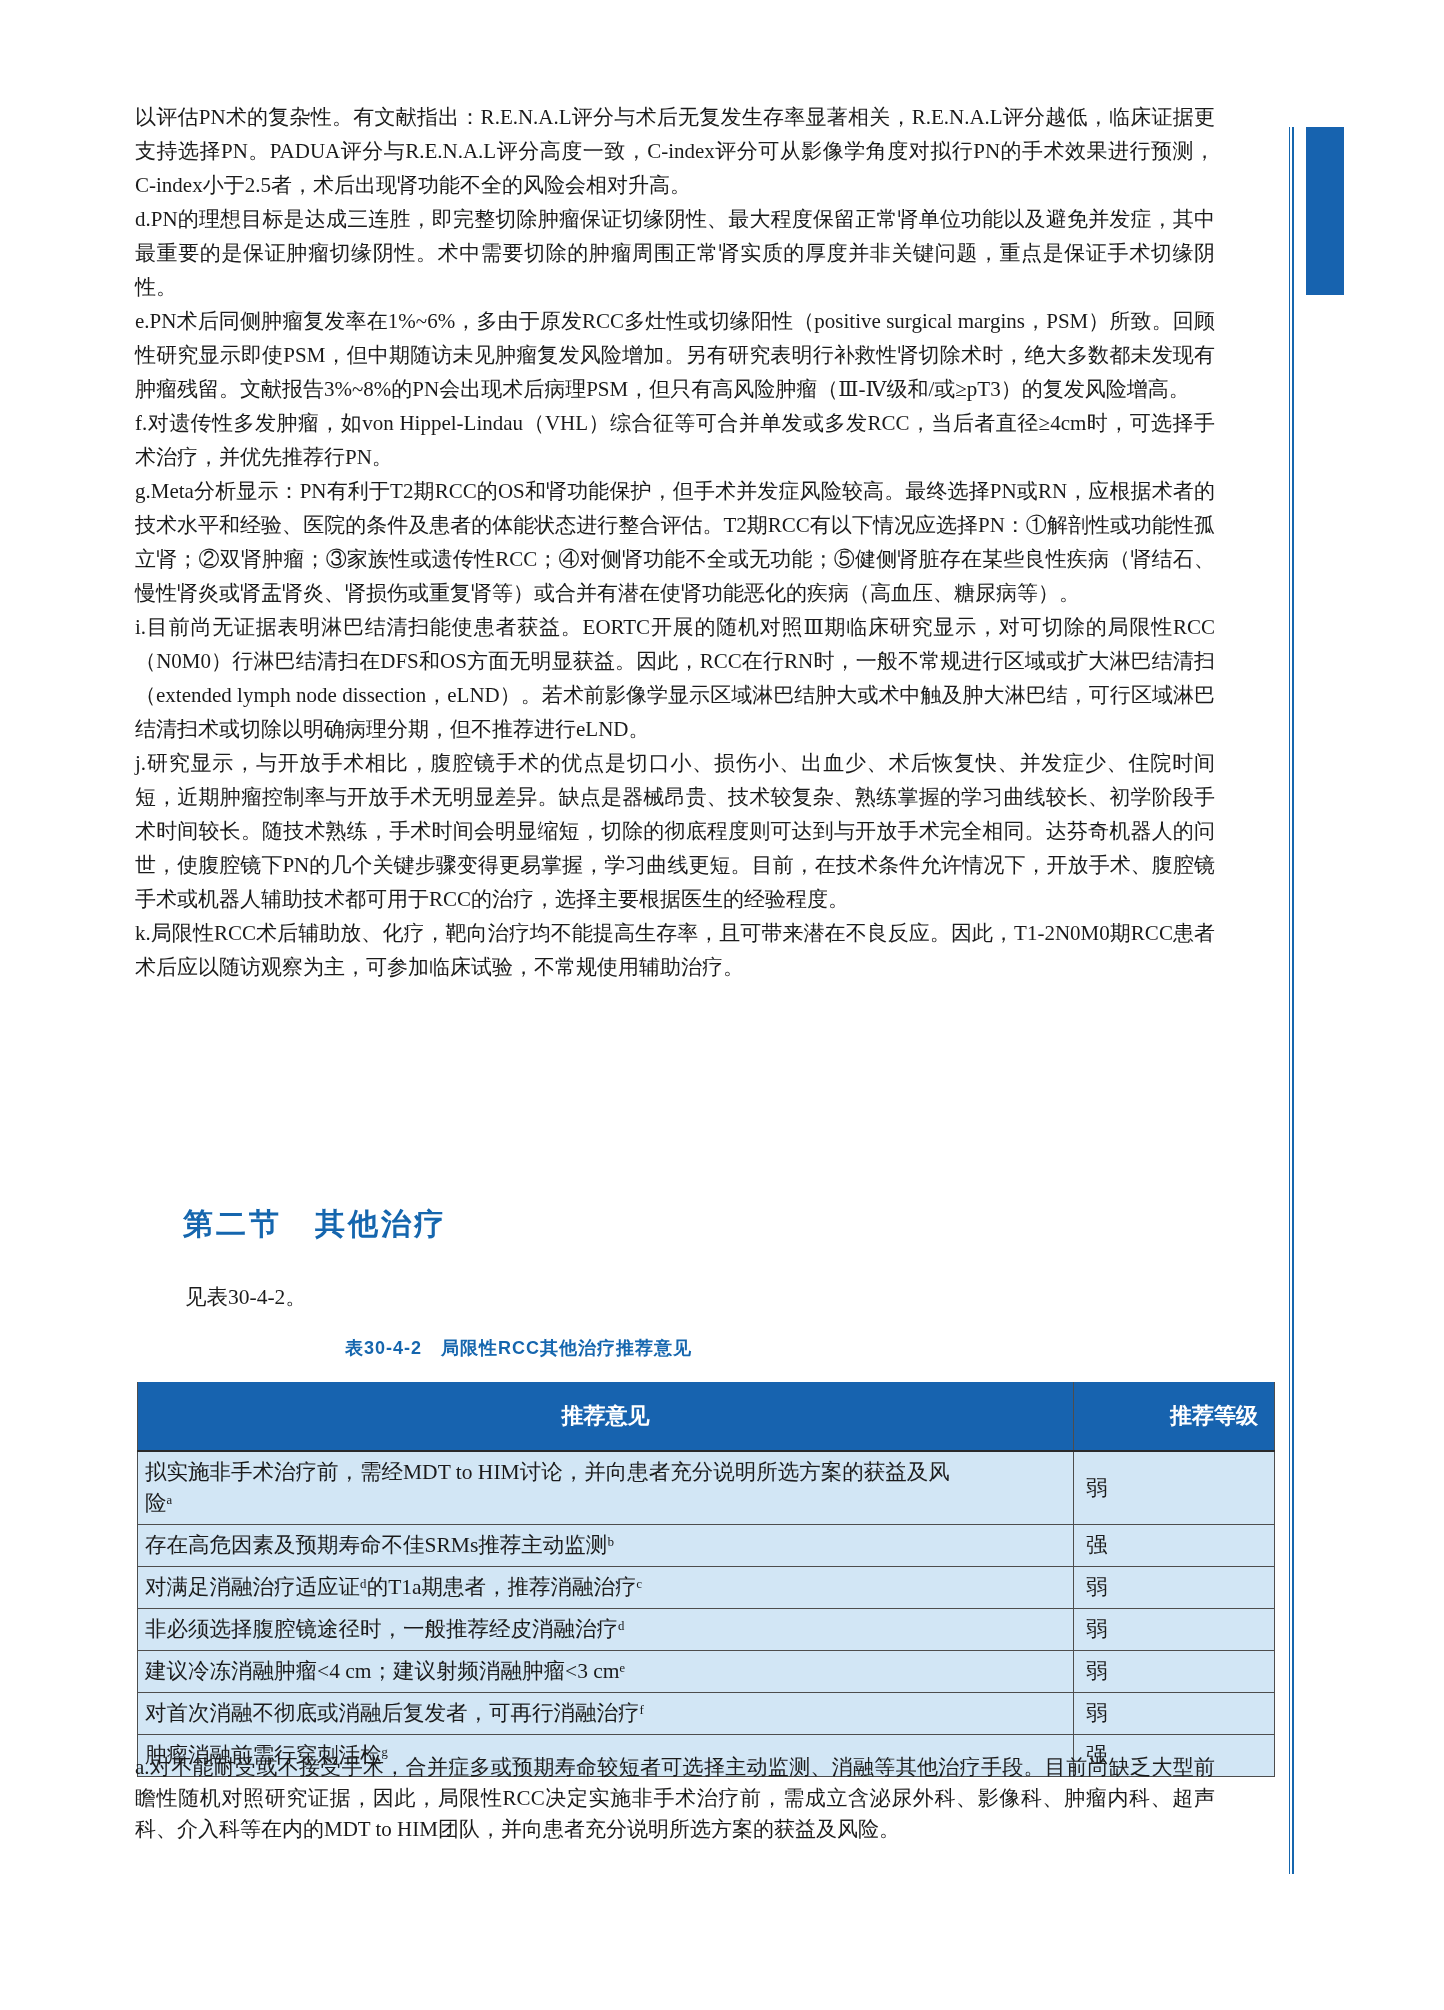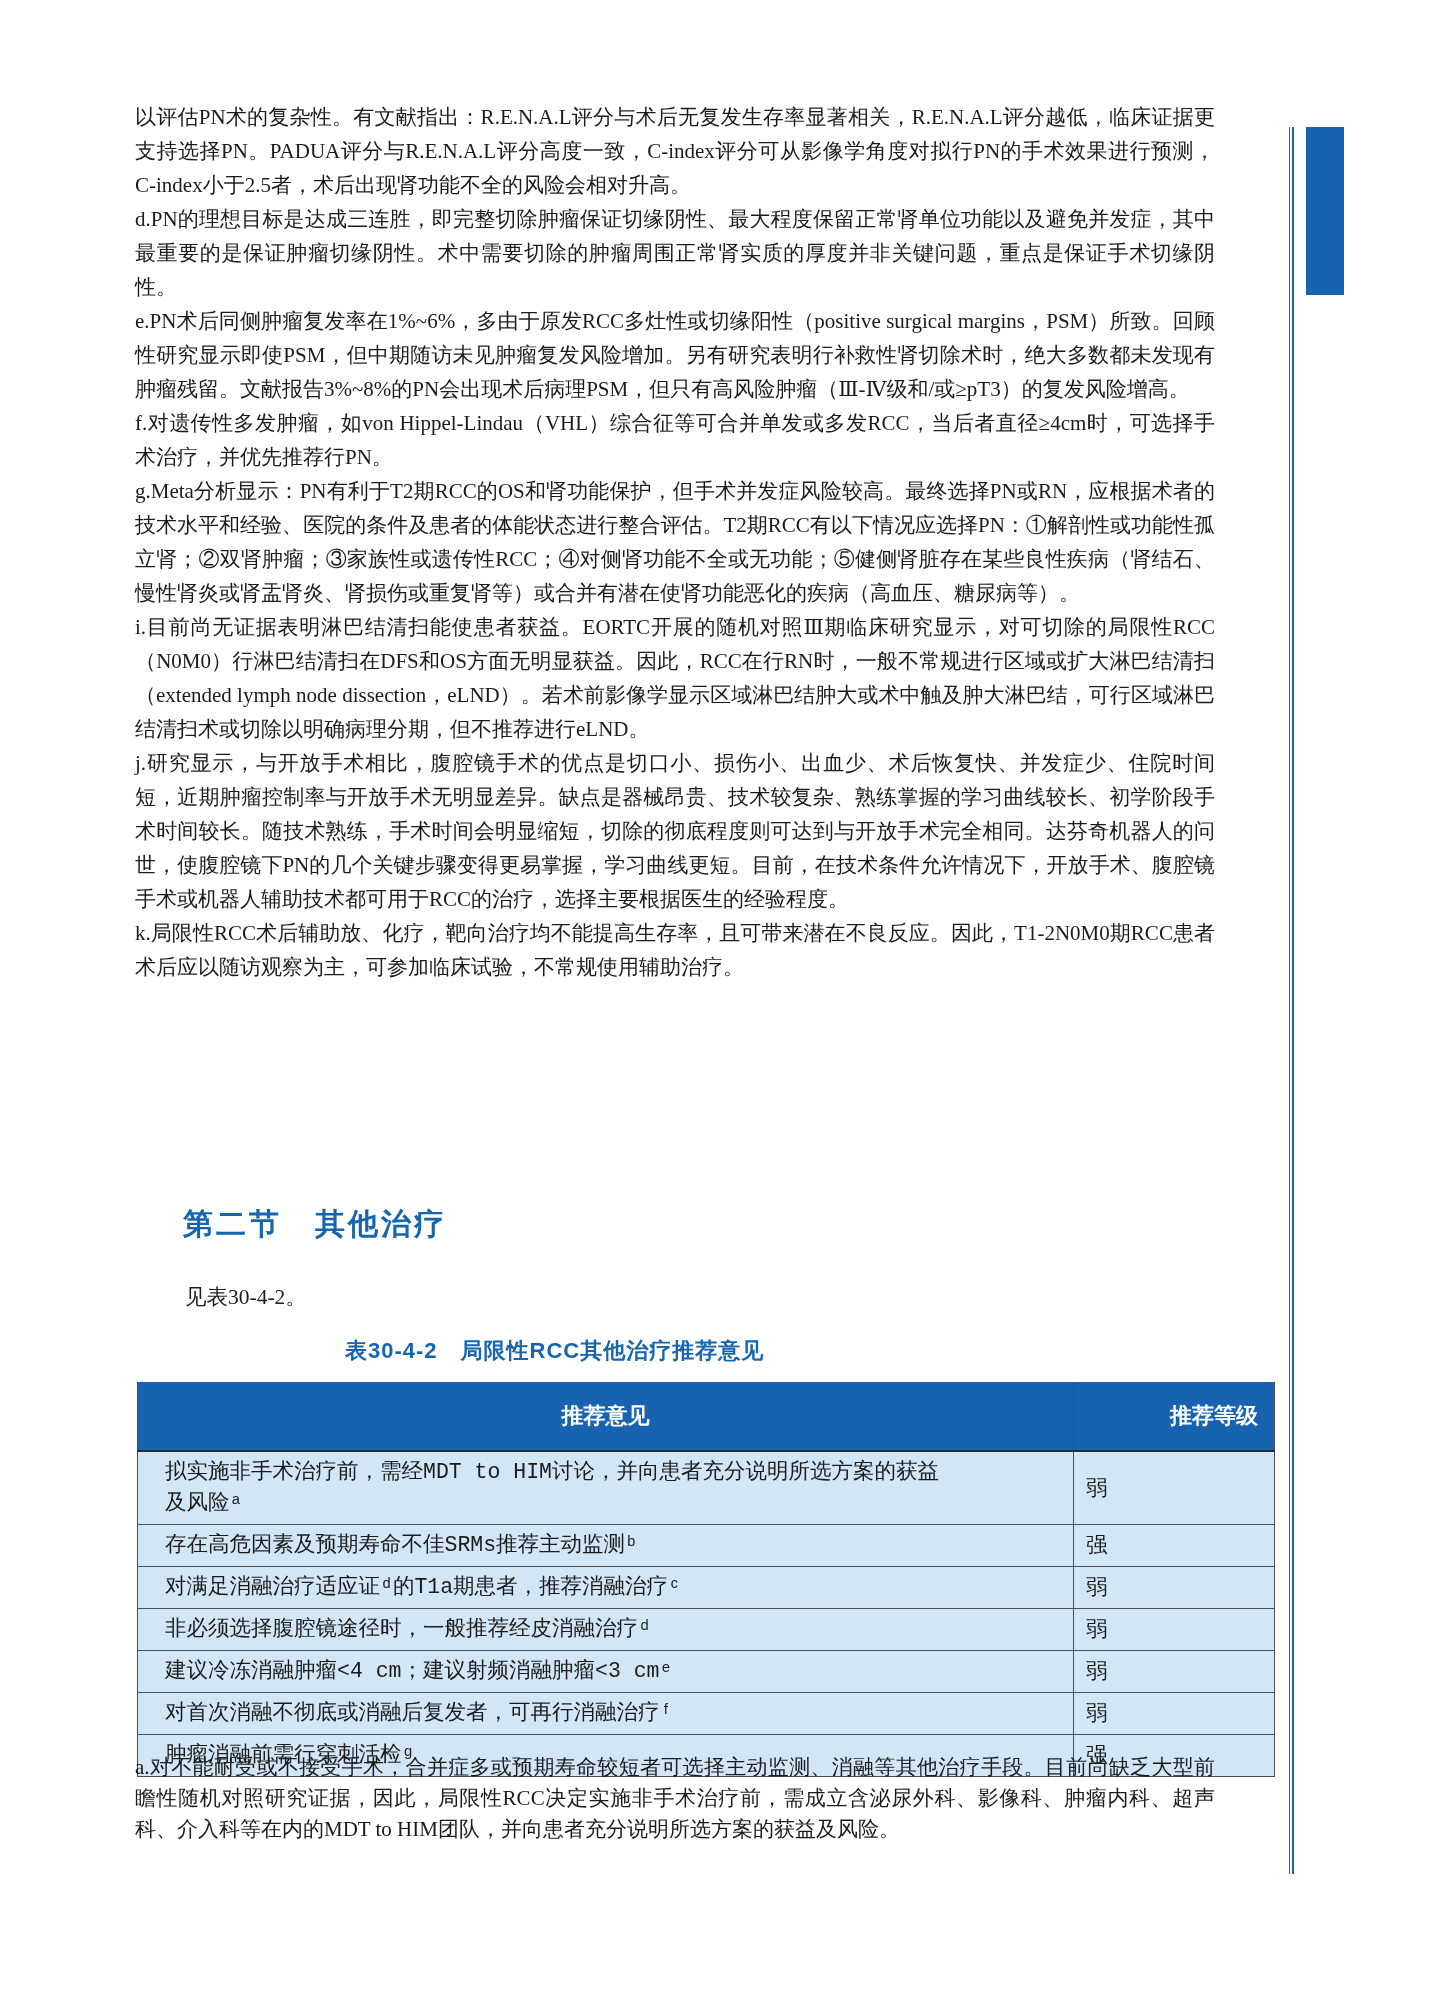--- a/index.html
+++ b/index.html
@@ -22,21 +22,21 @@
     position:absolute;left:183px;top:1204px;margin:0;
     font-size:30px;font-weight:bold;color:#1566ae;letter-spacing:3px;
     font-family:"Liberation Serif","DejaVu Serif",serif;
   }
   .see-table{
     position:absolute;left:185px;top:1280px;margin:0;
     font-size:21.5px;line-height:34px;
   }
   .table-caption{
     position:absolute;left:345px;top:1336px;margin:0;
-    font-size:22px;font-weight:bold;color:#1566ae;
+    font-size:18px;font-weight:bold;color:#1566ae;
     font-family:"Liberation Sans","DejaVu Sans",sans-serif;
     letter-spacing:1px;
   }
   
   table.rec-table{
     position:absolute;left:137px;top:1382px;width:1071px;
     border-collapse:collapse;table-layout:fixed;
     font-size:21.5px;
   }
   table.rec-table th{
@@ -47,21 +47,21 @@
     border-bottom:2px solid #2b2b2b;
   }
   table.rec-table td{
     background:#d2e6f5;
     line-height:31px;
     border-bottom:1px solid #4d4d4d;
     vertical-align:middle;
   }
   table.rec-table .col-rec{width:903px;}
   table.rec-table .col-grade{width:168px;}
-  table.rec-table td.cell-rec{padding:5px 120px 5px 27px;font-family:Liberation Mono, monospace;}
+  table.rec-table td.cell-rec{padding:5px 120px 5px 7px;}
   table.rec-table td.cell-grade{padding:5px 12px;border-left:1px solid #4d4d4d;}
   table.rec-table th.col-grade{border-left:1px solid #4d4d4d;text-align:right;}
   table.rec-table{border-left:1px solid #4d4d4d;border-right:1px solid #4d4d4d;}
   
   .footnote{
     position:absolute;left:135px;top:1752px;width:1080px;margin:0;
     font-size:21px;line-height:31px;text-align:justify;
   }
   
   .sidebar-line{

